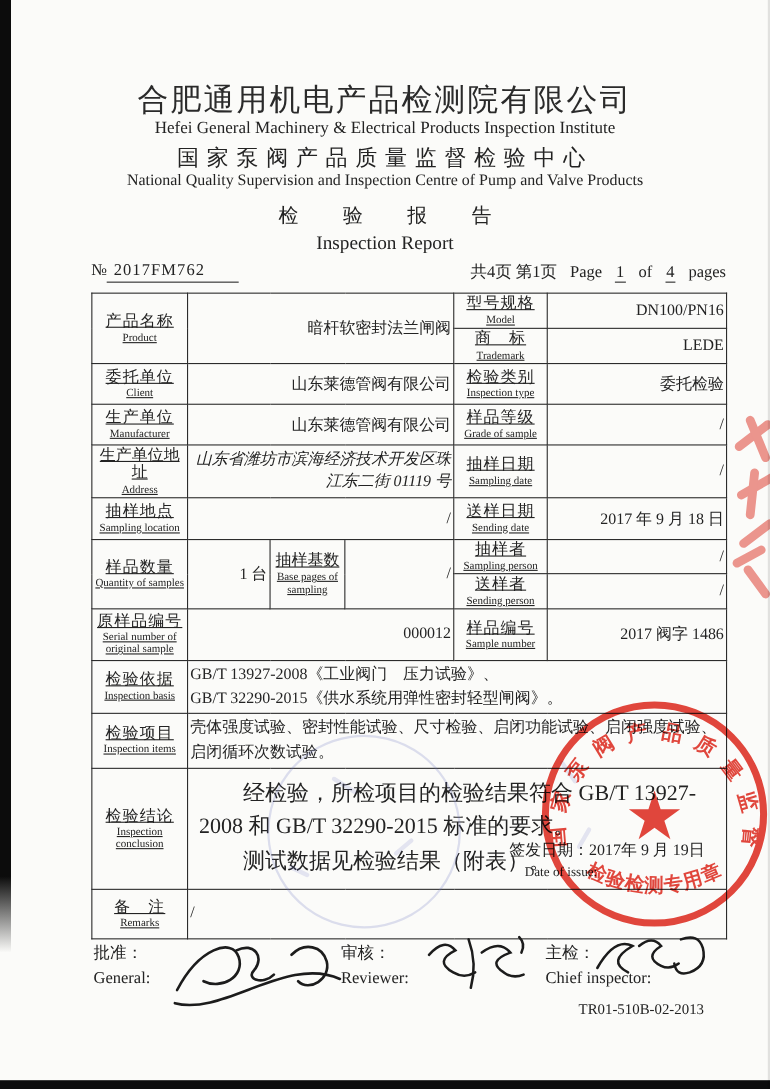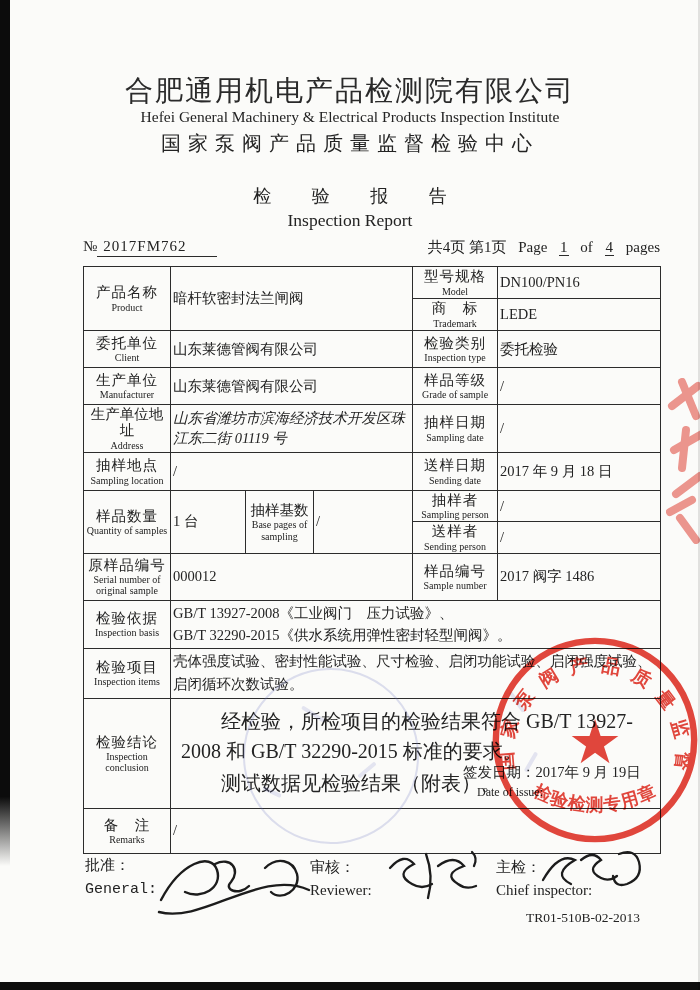--- a/index.html
+++ b/index.html
@@ -25,38 +25,38 @@
   .title-en{top:210px;font-size:17.5px;}
 
   .meta-row{position:absolute;left:83px;top:238px;width:577px;font-size:15px;display:flex;justify-content:space-between;align-items:flex-end;}
   .no-value{display:inline-block;min-width:108px;border-bottom:1.2px solid #2b2b2b;padding:0 6px 1px 6px;letter-spacing:1px;}
   .pg u, .pg .u{ text-decoration:none;border-bottom:1.2px solid #2b2b2b;padding:0 1px;}
   .pg span{margin-left:8px;}
 
   
   table.rpt{position:absolute;left:83px;top:266px;width:577px;border-collapse:collapse;table-layout:fixed;}
   table.rpt td{border:1.6px solid #2c2c2c;padding:1px 2px;vertical-align:middle;overflow:hidden;}
-  td.lbl{text-align:center;line-height:1.12;}
+  td.lbl{text-align:center;line-height:1.12;text-decoration:underline;}
   td.lbl .cn{font-size:14.5px;letter-spacing:1px;display:block;}
   td.lbl .en{font-size:10px;display:block;margin-top:1px;}
-  td.val{text-align:left;font-size:14.5px;}
+  td.val{text-align:right;font-size:14.5px;}
   td.left{text-align:left;padding-left:10px;font-size:14.5px;}
   .addr{line-height:1.35;font-style:italic;}
   .basis div{line-height:1.55;}
   .items{line-height:1.6;padding-right:6px;}
   td.concl{vertical-align:top;position:relative;padding-top:6px;}
   .concl p{margin:0 6px 2px 8px;text-indent:2em;font-size:20px;line-height:1.5;}
   .issue{position:absolute;left:292px;top:64px;font-size:14.5px;}
   .issue .en{font-size:12px;margin-top:3px;margin-left:14px;}
   .remark-slash{padding-left:30px;text-align:left;}
 
   
   .sig-row{position:absolute;left:85px;top:856px;width:575px;font-size:15px;}
   .sig-block{position:absolute;top:0;line-height:1.5;}
-  .sig-appr{left:0;font-family:Liberation Mono, monospace;}
+  .sig-appr{left:0;}
   .sig-rev{left:225px;}
   .sig-chief{left:411px;}
   .sig-svg{position:absolute;}
   .doc-code{position:absolute;left:0;top:910px;width:640px;text-align:right;font-size:13.5px;}
 
   
   .stamp{position:absolute;left:487px;top:632px;width:216px;height:216px;
     mix-blend-mode:multiply;opacity:.92;pointer-events:none;}
   
   .faint-stamp{position:absolute;left:243px;top:668px;width:172px;height:172px;border-radius:50%;
@@ -70,20 +70,21 @@
 
 <div class="page">
 
   <div class="edge-left"></div>
   <div class="edge-bottom"></div>
   <div class="edge-right"></div>
 
   <div class="hdr org-cn">合肥通用机电产品检测院有限公司</div>
   <div class="hdr org-en">Hefei General Machinery &amp; Electrical Products Inspection Institute</div>
   <div class="hdr center-cn">国家泵阀产品质量监督检验中心</div>
+  <div class="hdr center-en">National Quality Supervision and Inspection Centre of Pump and Valve Products</div>
   <div class="hdr title-cn">检 验 报 告</div>
   <div class="hdr title-en">Inspection Report</div>
 
   <div class="meta-row">
     <div>
       <span>№</span><span class="no-value">2017FM762</span>
     </div>
     <div class="pg">
       <span>共4页 第1页</span>
       <span>Page</span>

